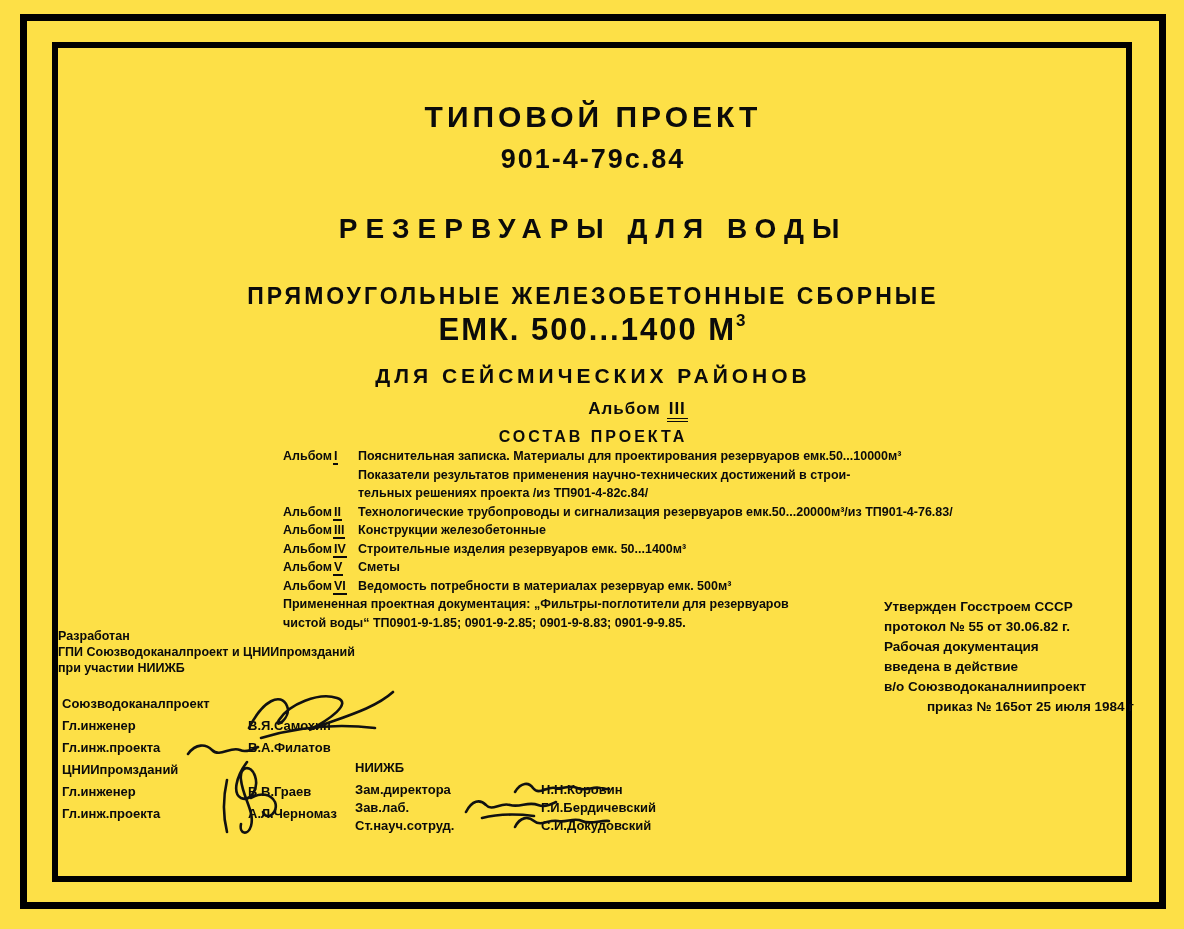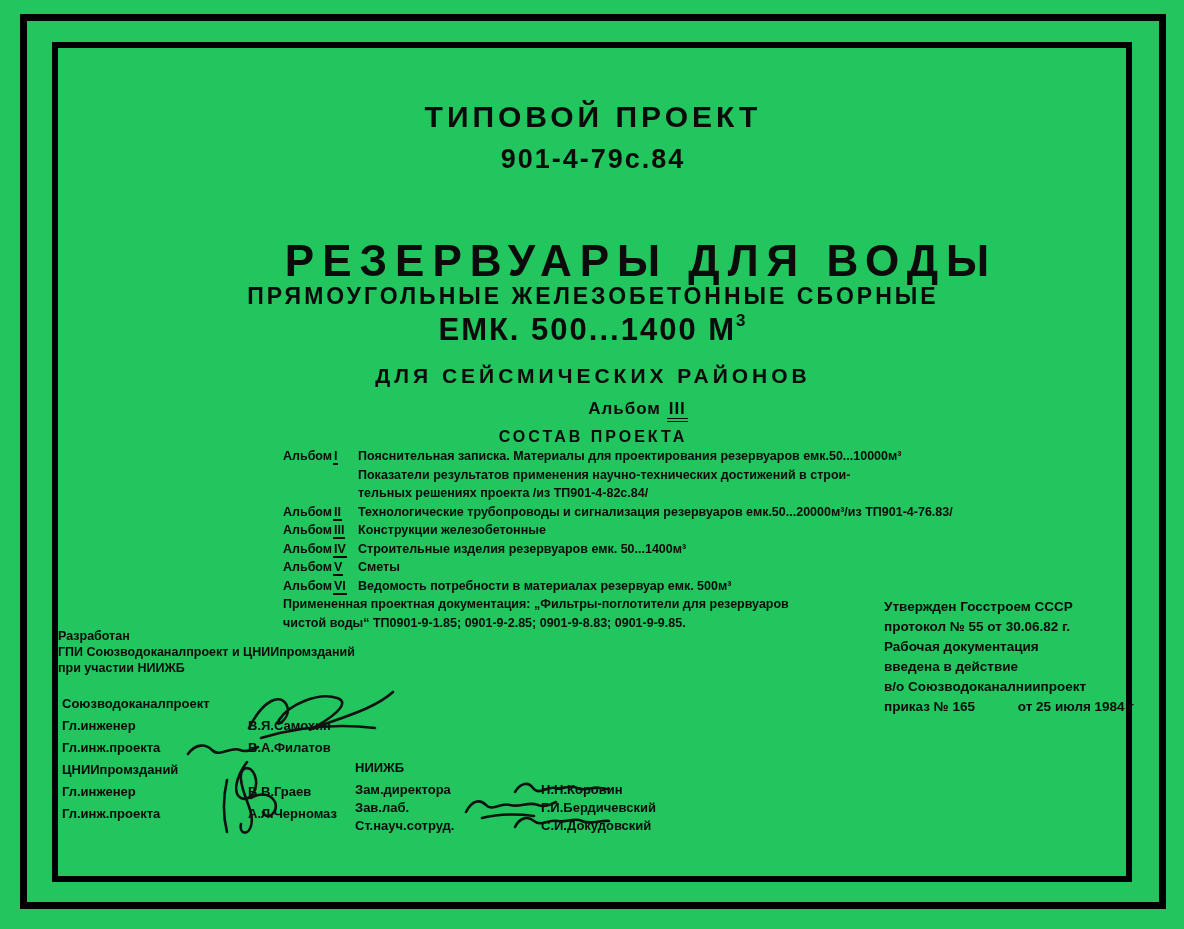--- a/index.html
+++ b/index.html
@@ -1,50 +1,50 @@
 <!DOCTYPE html>
 <html><head>
 <meta charset="utf-8">
 <style>
   html,body { margin:0; padding:0; background:#ffffff; }
   .page {
     position:relative; width:1184px; height:929px;
-    background:#22c55e; overflow:hidden;
+    background:#fde047; overflow:hidden;
     font-family:"Liberation Sans", sans-serif;
     color:#0b0b0b;
   }
   .frame { position:absolute; box-sizing:border-box; background:transparent; }
   .frame.outer { left:20px; top:14px; width:1146px; height:895px; border:7px solid #000; }
   .frame.inner { left:52px; top:42px; width:1080px; height:840px; border:6px solid #000; }
 
   .ink { font-weight:700; color:#0b0b0b; }
   .abs { position:absolute; }
   .ctr { left:53px; width:1080px; text-align:center; }
 
   .doc-kind   { top:100px; font-size:30px; letter-spacing:4px; }
   .doc-number { top:144px; font-size:27px; letter-spacing:2px; }
-  .doc-title  { top:236px; font-size:44px; letter-spacing:8px;padding-left:48px; }
+  .doc-title  { top:213px; font-size:28px; letter-spacing:8px; }
   .doc-sub    { top:283px; font-size:23px; letter-spacing:3px; }
   .doc-cap    { top:311px; font-size:31px; letter-spacing:2px; }
   .doc-cap sup { font-size:17px; vertical-align:14px; }
   .doc-seis   { top:364px; font-size:21px; letter-spacing:4px; }
   .doc-album  { top:399px; font-size:17px; letter-spacing:1px;margin-left:45px; }
   .doc-album .rnum { border-bottom:4px double #0b0b0b; padding:0 2px; }
 
   .comp-head  { top:428px; font-size:16px; letter-spacing:3px; }
   .comp-list  { left:283px; top:447px; width:740px; font-size:12.5px; line-height:18.5px; }
   .comp-row   { display:flex; align-items:flex-start; }
   .comp-label { flex:none; width:50px; }
   .comp-num   { flex:none; min-width:16px; margin-right:9px; }
   .comp-num span { border-bottom:2px solid #0b0b0b; padding:0 1px; }
   .comp-lines { flex:1; }
   .comp-doc   { margin-top:0; }
 
   .approval { left:884px; top:597px; width:250px; font-size:13.5px; line-height:20px; }
-  .approval .last { display:flex; justify-content:space-between; }
+  .approval .last { display:flex; justify-content:flex-end; }
 
   .developed { left:58px; top:628px; width:310px; text-align:left; font-size:12.5px; line-height:16px; }
 
   .sig-left  { left:62px;  top:696px; width:330px; font-size:13px; }
   .sig-right { left:355px; top:760px; width:400px; font-size:13px; }
   .sig-row   { display:flex; align-items:flex-start; height:22px; }
   .sig-right .sig-row { height:18px; }
   .sig-org   { height:22px; }
   .sig-role  { flex:none; width:186px; }
   .sig-name  { flex:none; }

